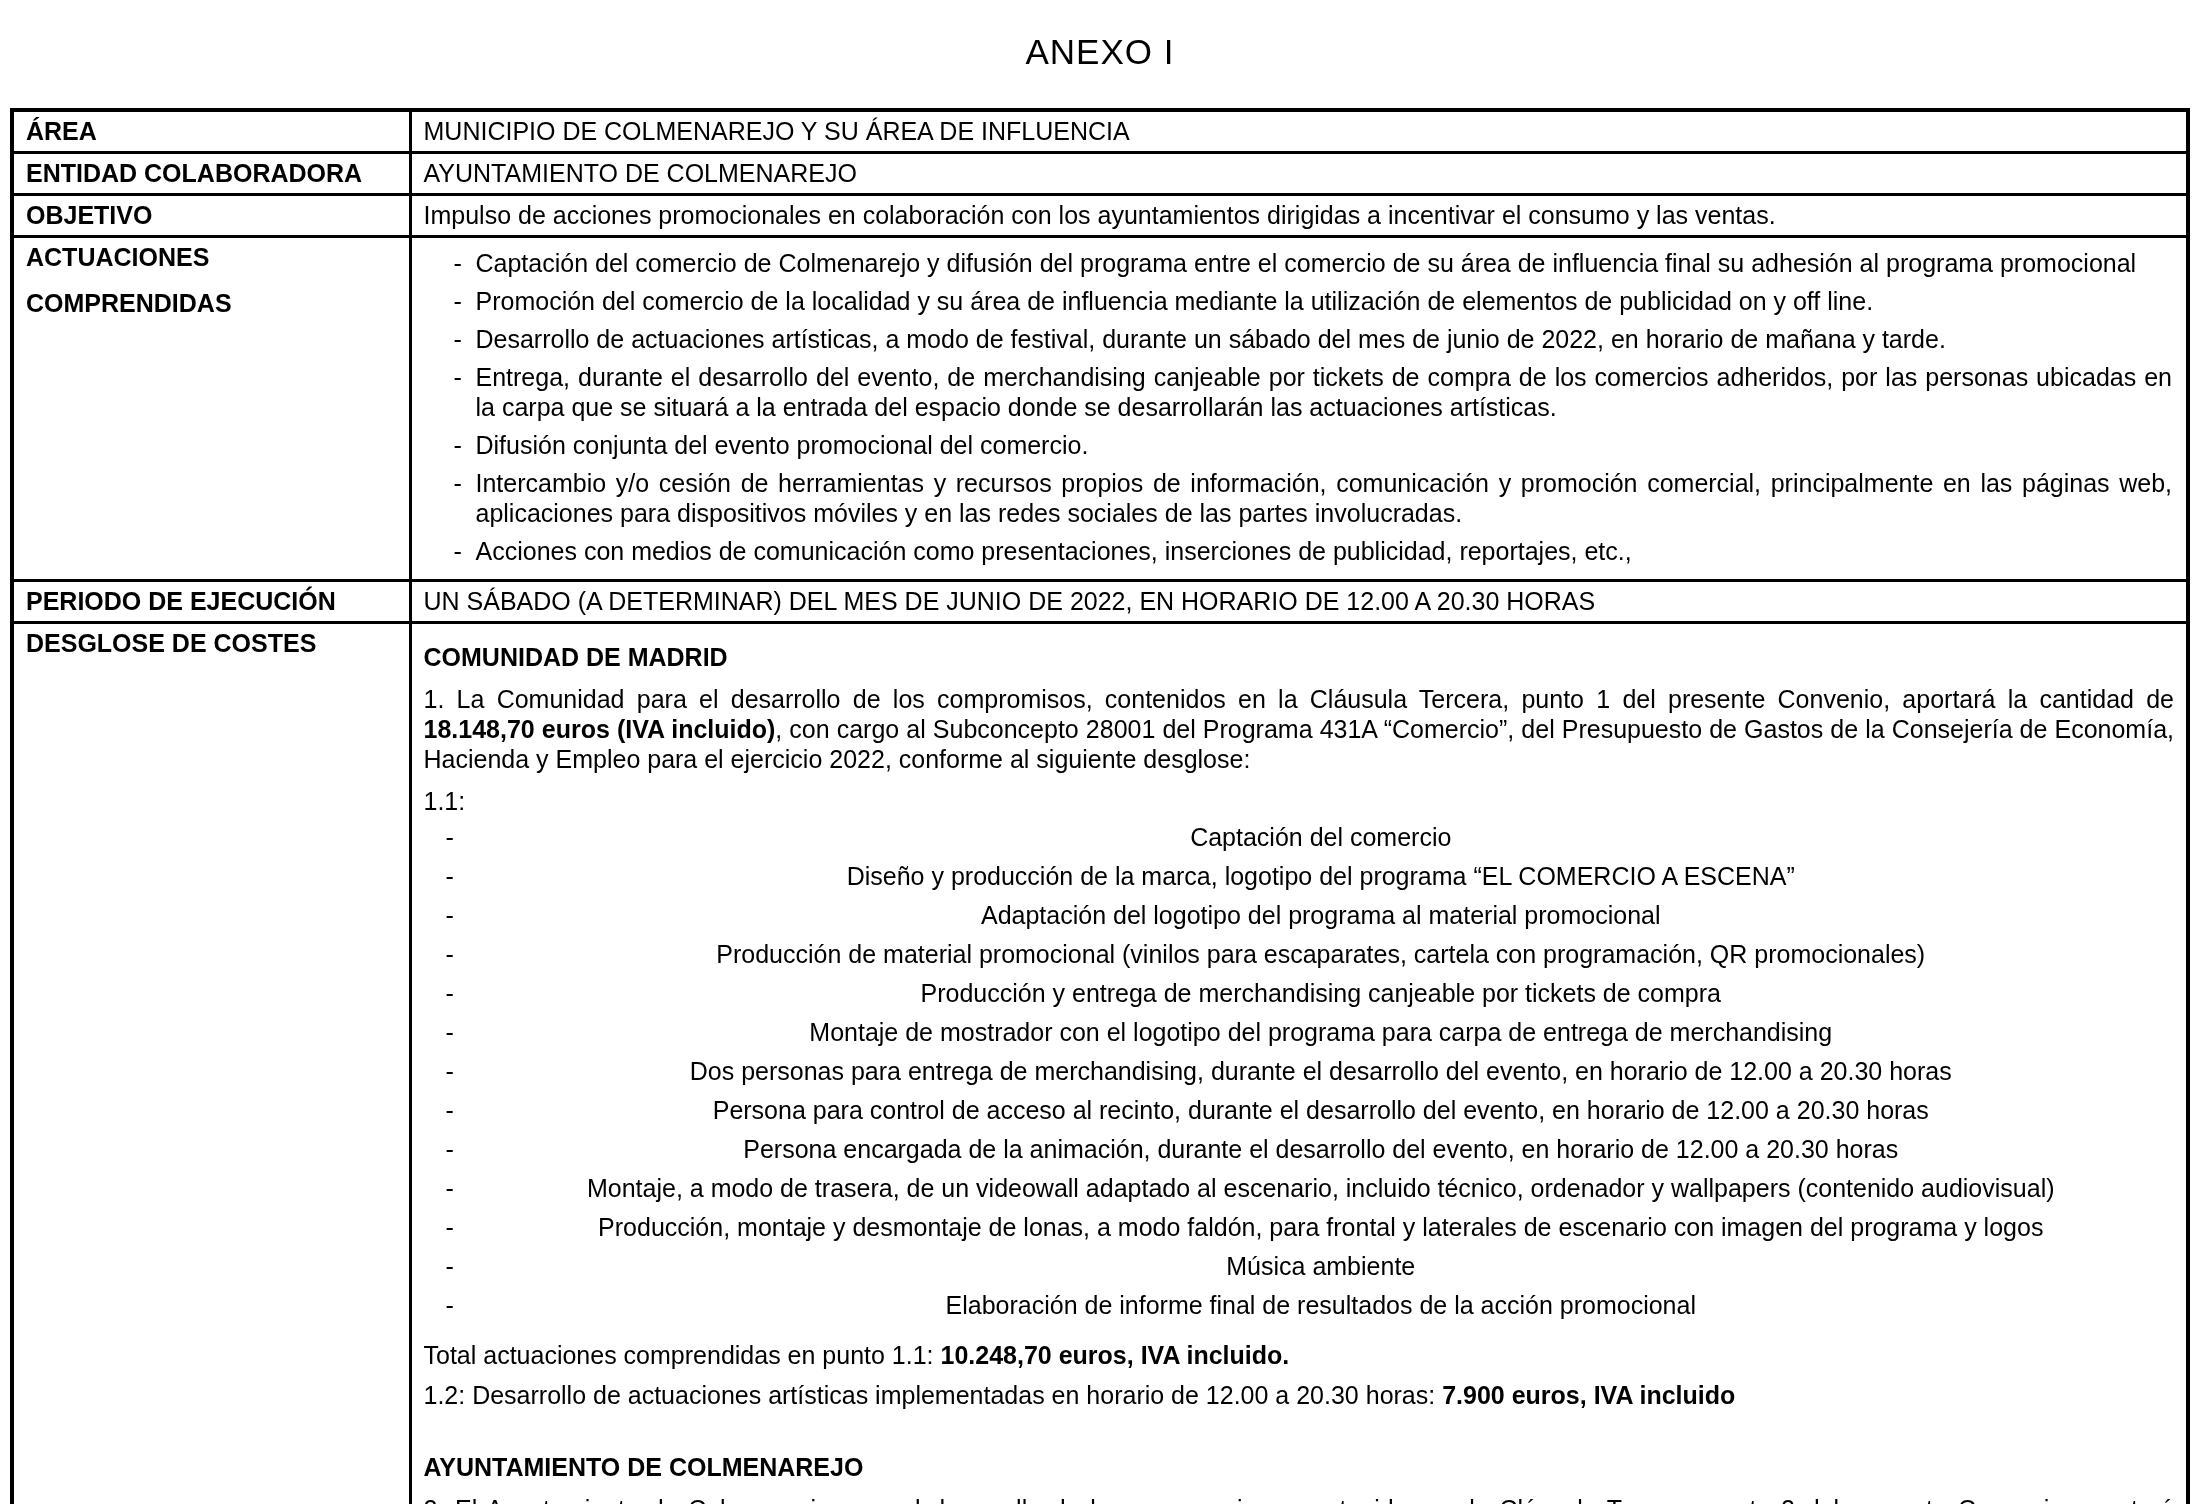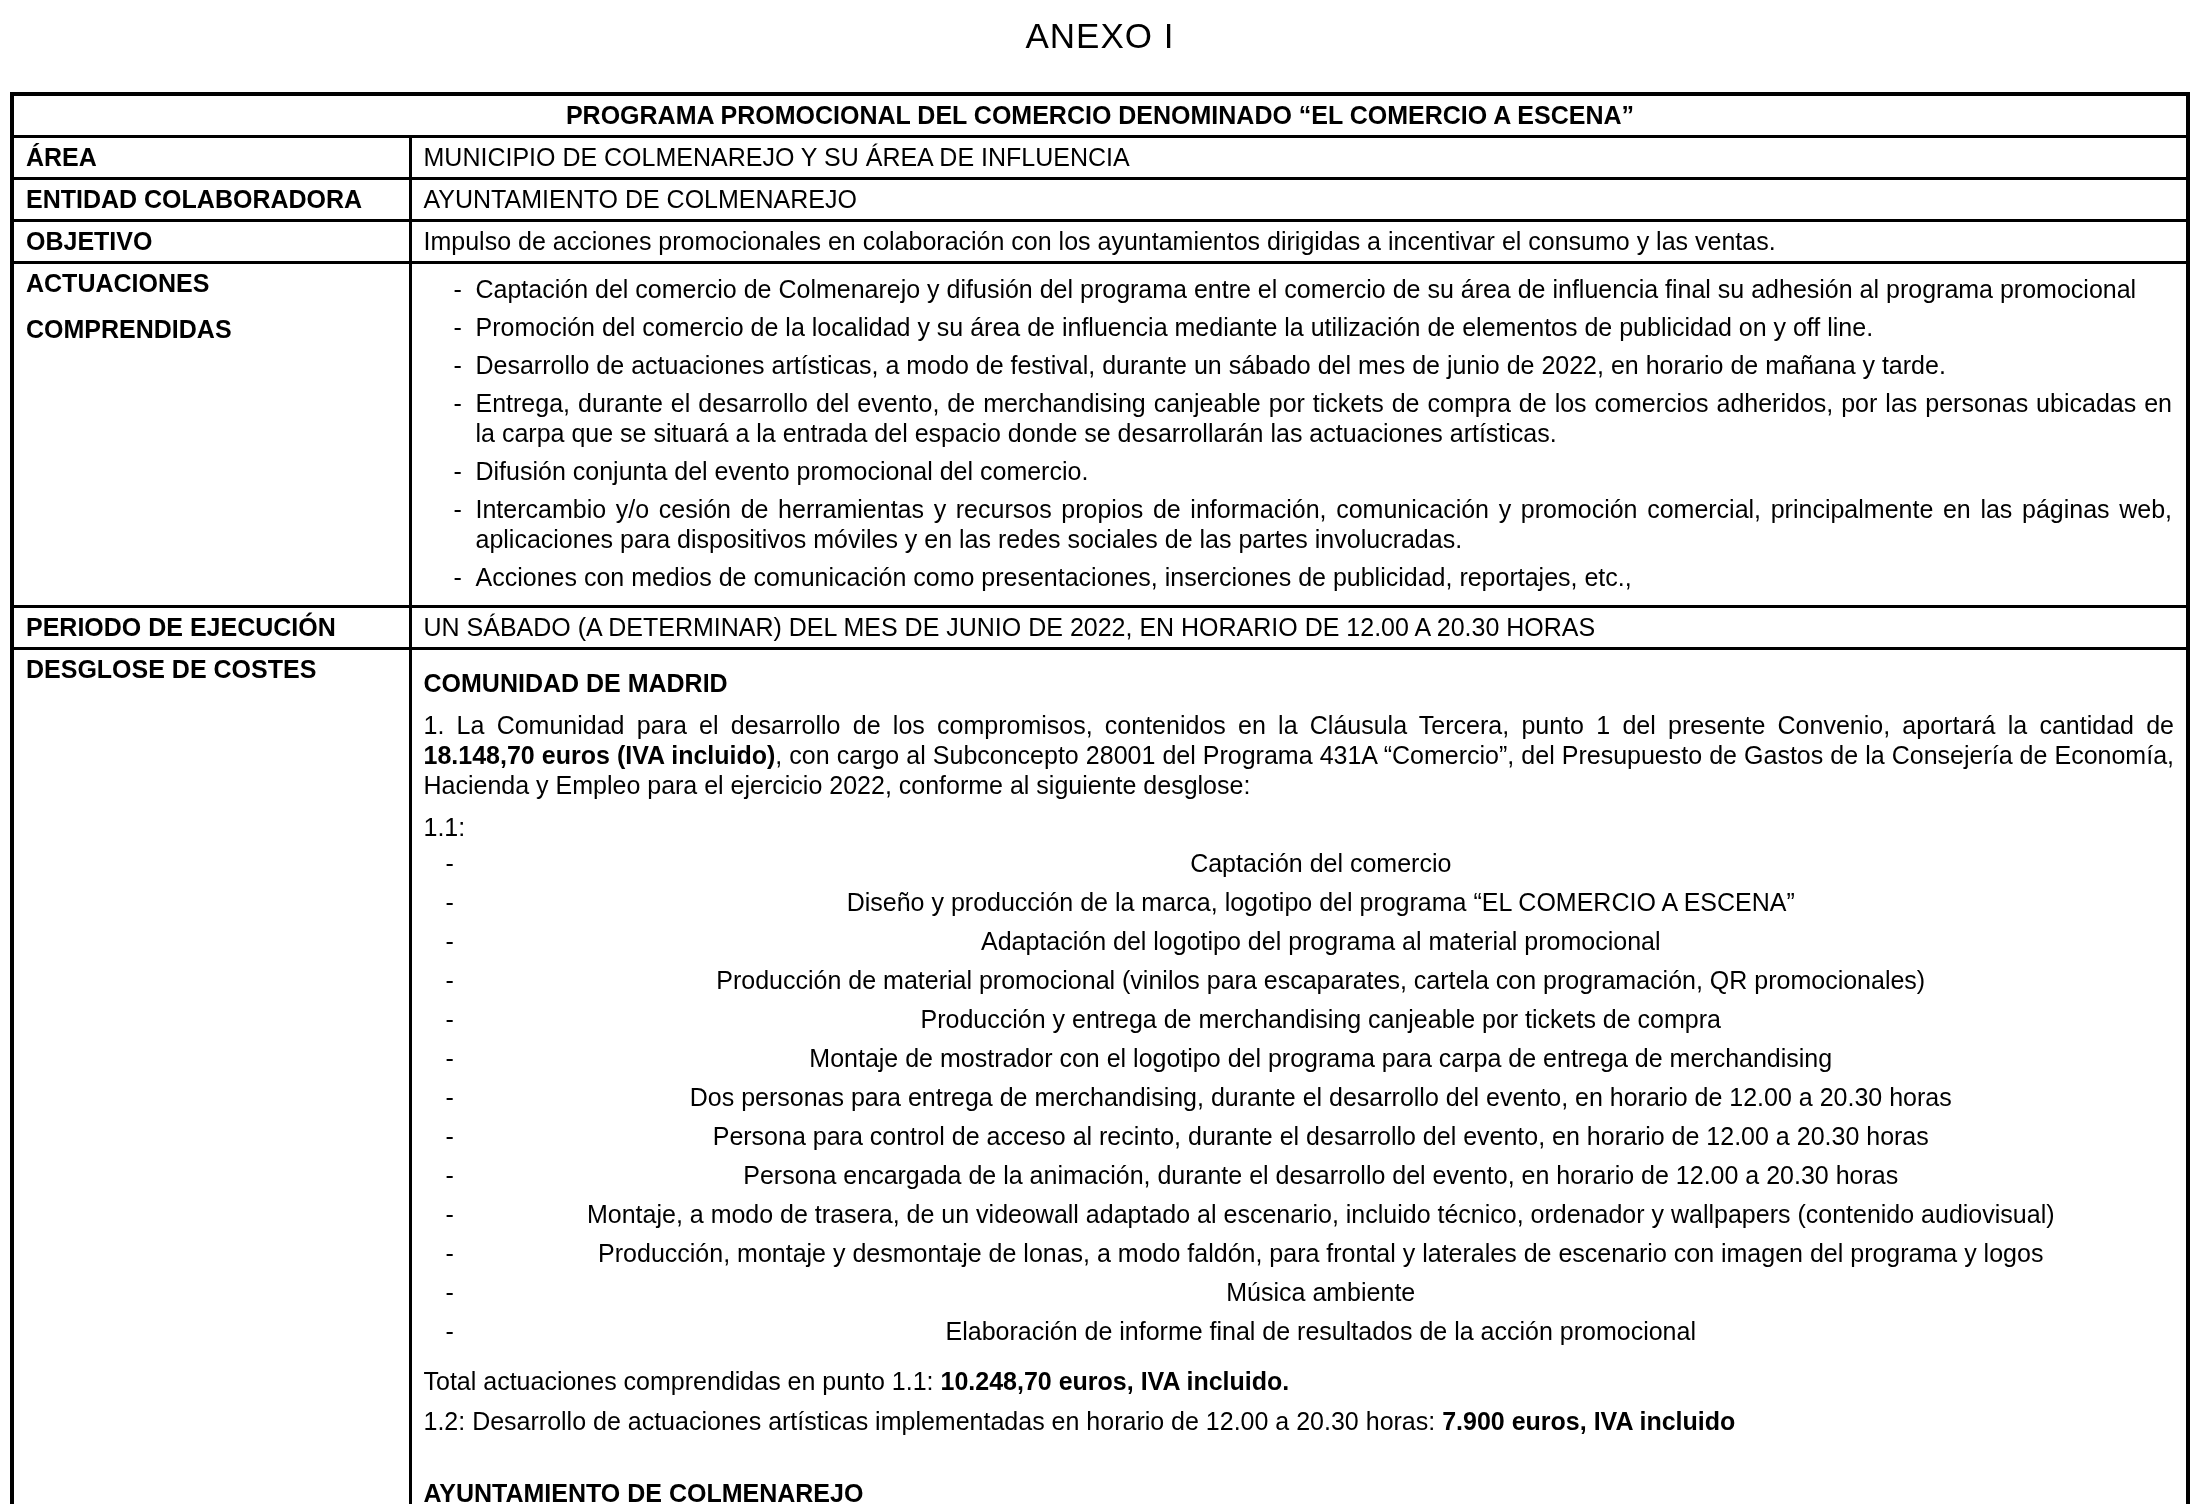--- a/index.html
+++ b/index.html
@@ -12,21 +12,21 @@
   .page {
     width: 2200px;
     min-height: 1504px;
     background: #ffffff;
     box-sizing: border-box;
   }
   .doc-title {
     text-align: center;
     font-size: 35px;
     font-weight: normal;
-    margin: 0;
+    margin: 16px;
     padding-top: 16px;
     height: 42px;
     letter-spacing: 1px;
   }
   table.annex {
     border-collapse: collapse;
     table-layout: fixed;
     width: 2180px;
     margin: 34px 10px 0 10px;
     border: 4px solid #000;
@@ -83,23 +83,20 @@
 
   <h1 class="doc-title">ANEXO I</h1>
 
   <table class="annex">
     <colgroup>
       <col style="width:398px">
       <col>
     </colgroup>
 
     <tbody>
-        <tr>
-      <td class="header-cell" colspan="2">PROGRAMA PROMOCIONAL DEL COMERCIO DENOMINADO “EL COMERCIO A ESCENA”</td>
-    </tr>
 
     <tr>
       <td class="col-label">ÁREA</td>
       <td class="uppercase-val">MUNICIPIO DE COLMENAREJO Y SU ÁREA DE INFLUENCIA</td>
     </tr>
 
     <tr>
       <td class="col-label">ENTIDAD COLABORADORA</td>
       <td class="uppercase-val">AYUNTAMIENTO DE COLMENAREJO</td>
     </tr>

